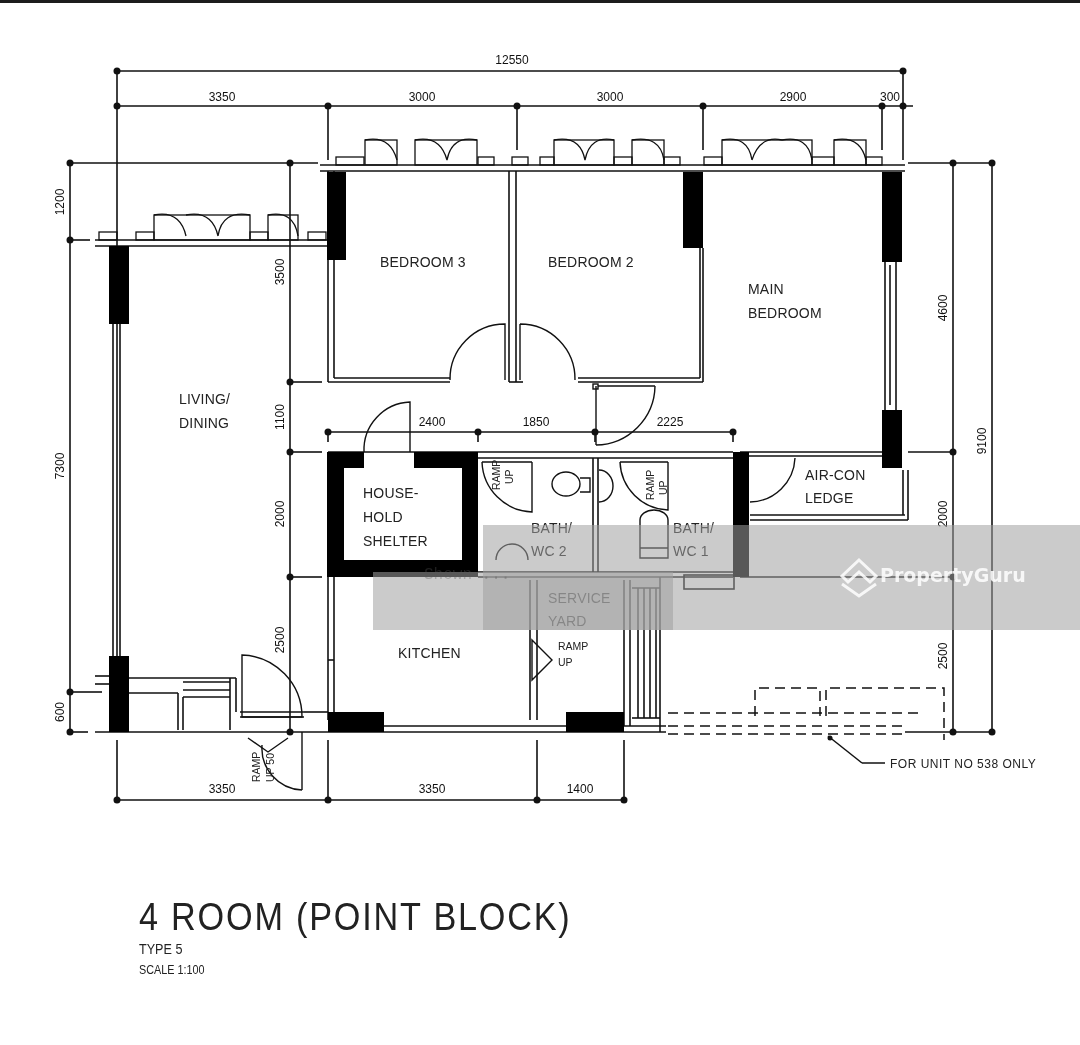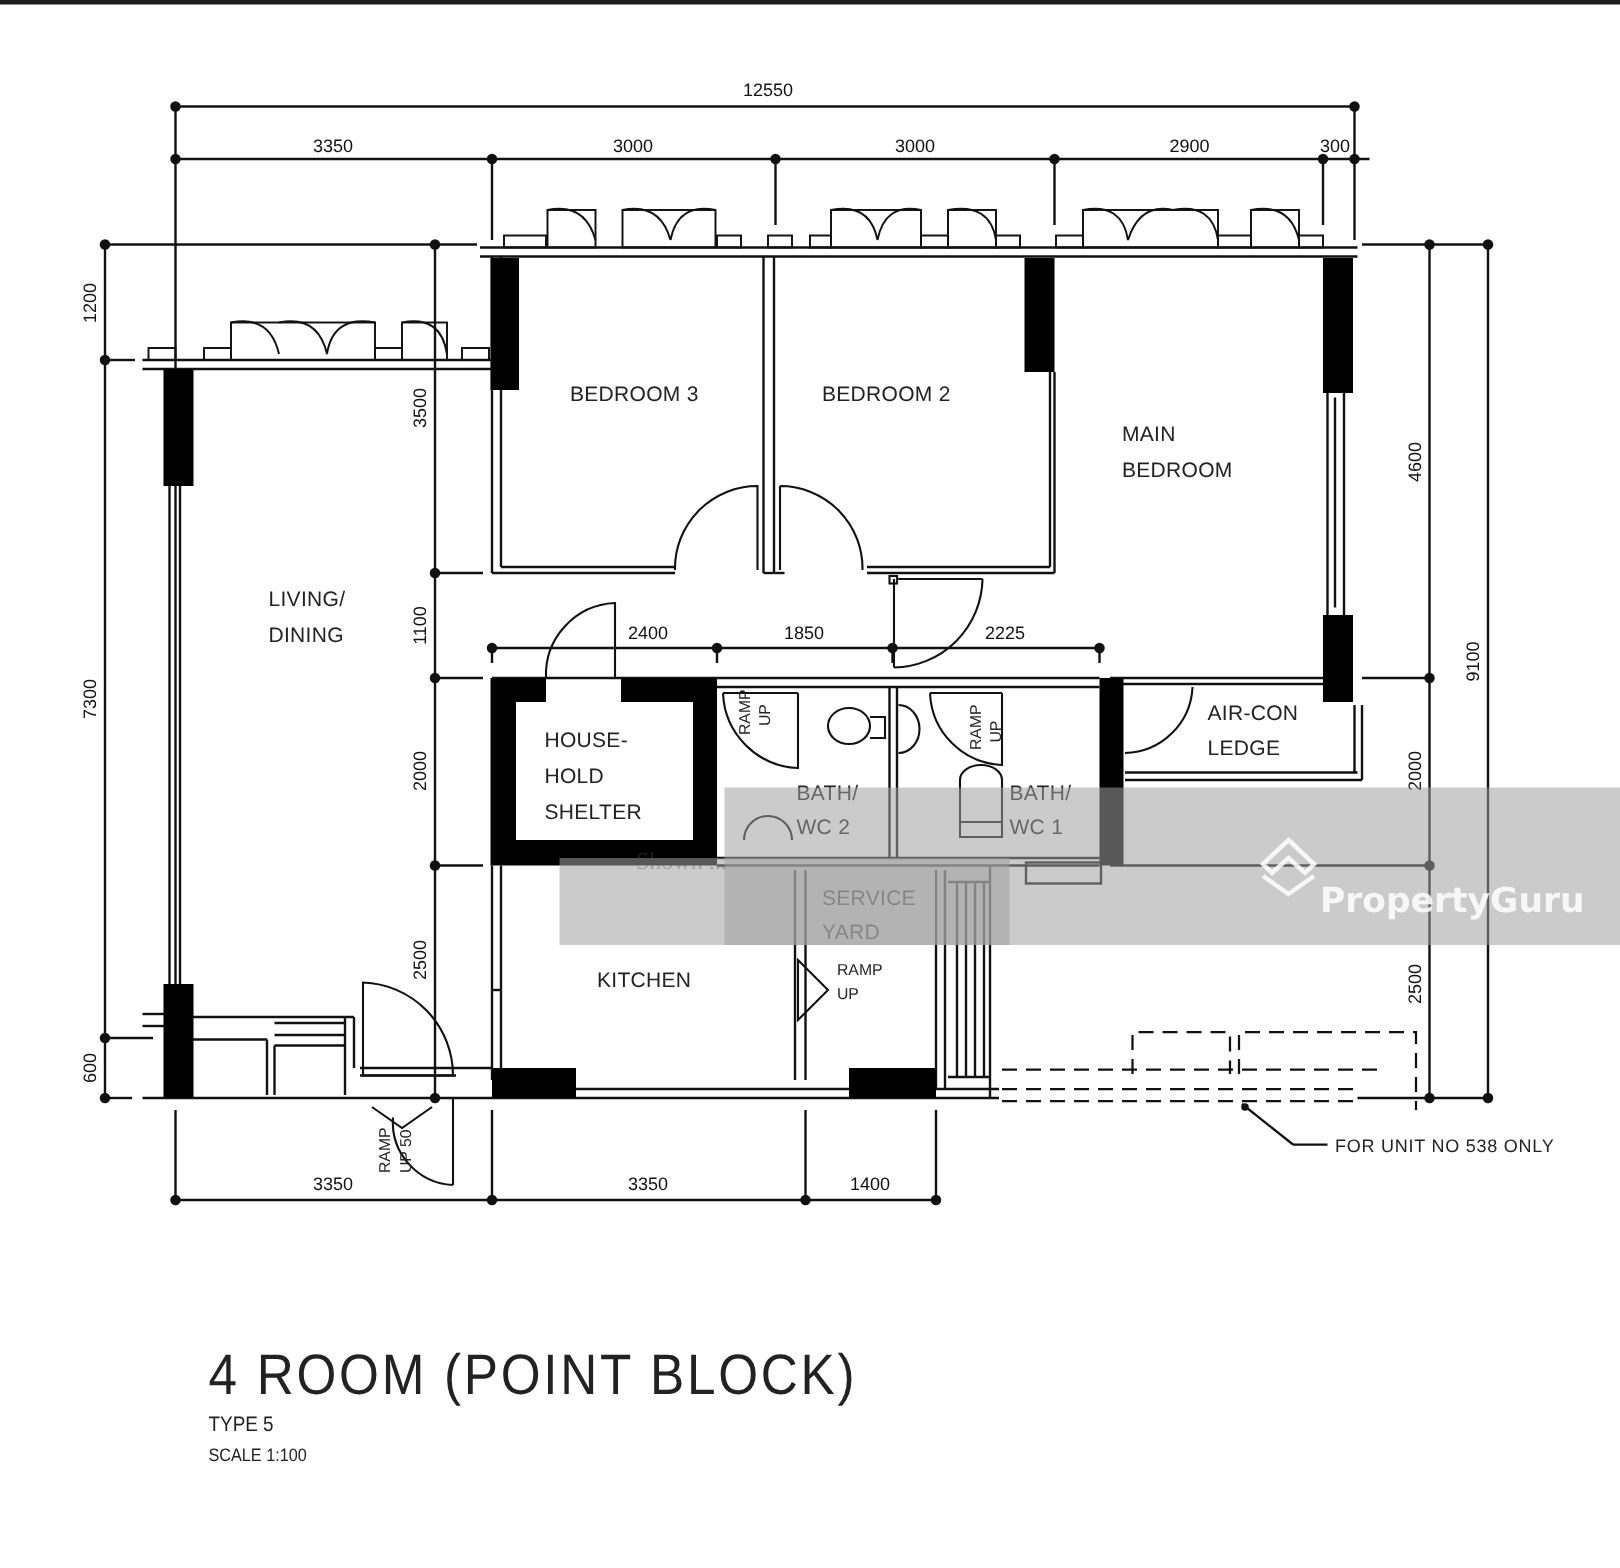--- a/index.html
+++ b/index.html
@@ -8,22 +8,22 @@
   svg#plan { position:absolute; left:0; top:0; }
   .dim { font-family:"Liberation Sans Narrow","Liberation Sans", sans-serif; font-size:12px; fill:#111; }
   .room { font-family:"Liberation Sans", sans-serif; font-size:14px; fill:#222; letter-spacing:0.2px; }
   .small { font-family:"Liberation Sans", sans-serif; font-size:10.5px; fill:#222; }
   .note { font-family:"Liberation Sans", sans-serif; font-size:12px; fill:#222; letter-spacing:0.5px; }
   .title-block { position:absolute; left:112px; top:896px; color:#222;margin-left:27px; }
   .title-main { font-family:"Liberation Sans", sans-serif; font-size:38px; letter-spacing:2px; font-weight:normal; transform:scaleX(0.9); transform-origin:left; white-space:nowrap; }
   .title-type { font-family:"Liberation Sans", sans-serif; font-size:14px; margin-top:2px; transform:scaleX(0.9); transform-origin:left; }
   .title-scale { font-family:"Liberation Sans", sans-serif; font-size:12px; margin-top:6px; transform:scaleX(0.9); transform-origin:left; }
   .wm-band { position:absolute; background:rgba(160,160,160,0.55); }
-  .wm-text { position:absolute; left:880px; top:564px; font-family:"DejaVu Sans", sans-serif; font-size:23px; color:rgba(255,255,255,0.85); font-weight:bold;margin-top:24px; }
-  .wm-ghost { position:absolute; left:424px; top:566px; font-family:Liberation Serif, serif; font-size:16px; color:rgba(90,90,90,0.35); }
+  .wm-text { position:absolute; left:880px; top:564px; font-family:"DejaVu Sans", sans-serif; font-size:19px; color:rgba(255,255,255,0.85); font-weight:bold; }
+  .wm-ghost { position:absolute; left:424px; top:566px; font-family:Liberation Mono, monospace; font-size:16px; color:rgba(90,90,90,0.35); }
 </style>
 </head>
 <body>
 
 <div class="topbar"></div>
 
 <svg id="plan" width="1080" height="1045" viewBox="0 0 1080 1045">
   <g stroke="#111" stroke-width="1.6" fill="none">
 
     <line x1="117" y1="71" x2="905" y2="71"></line>

